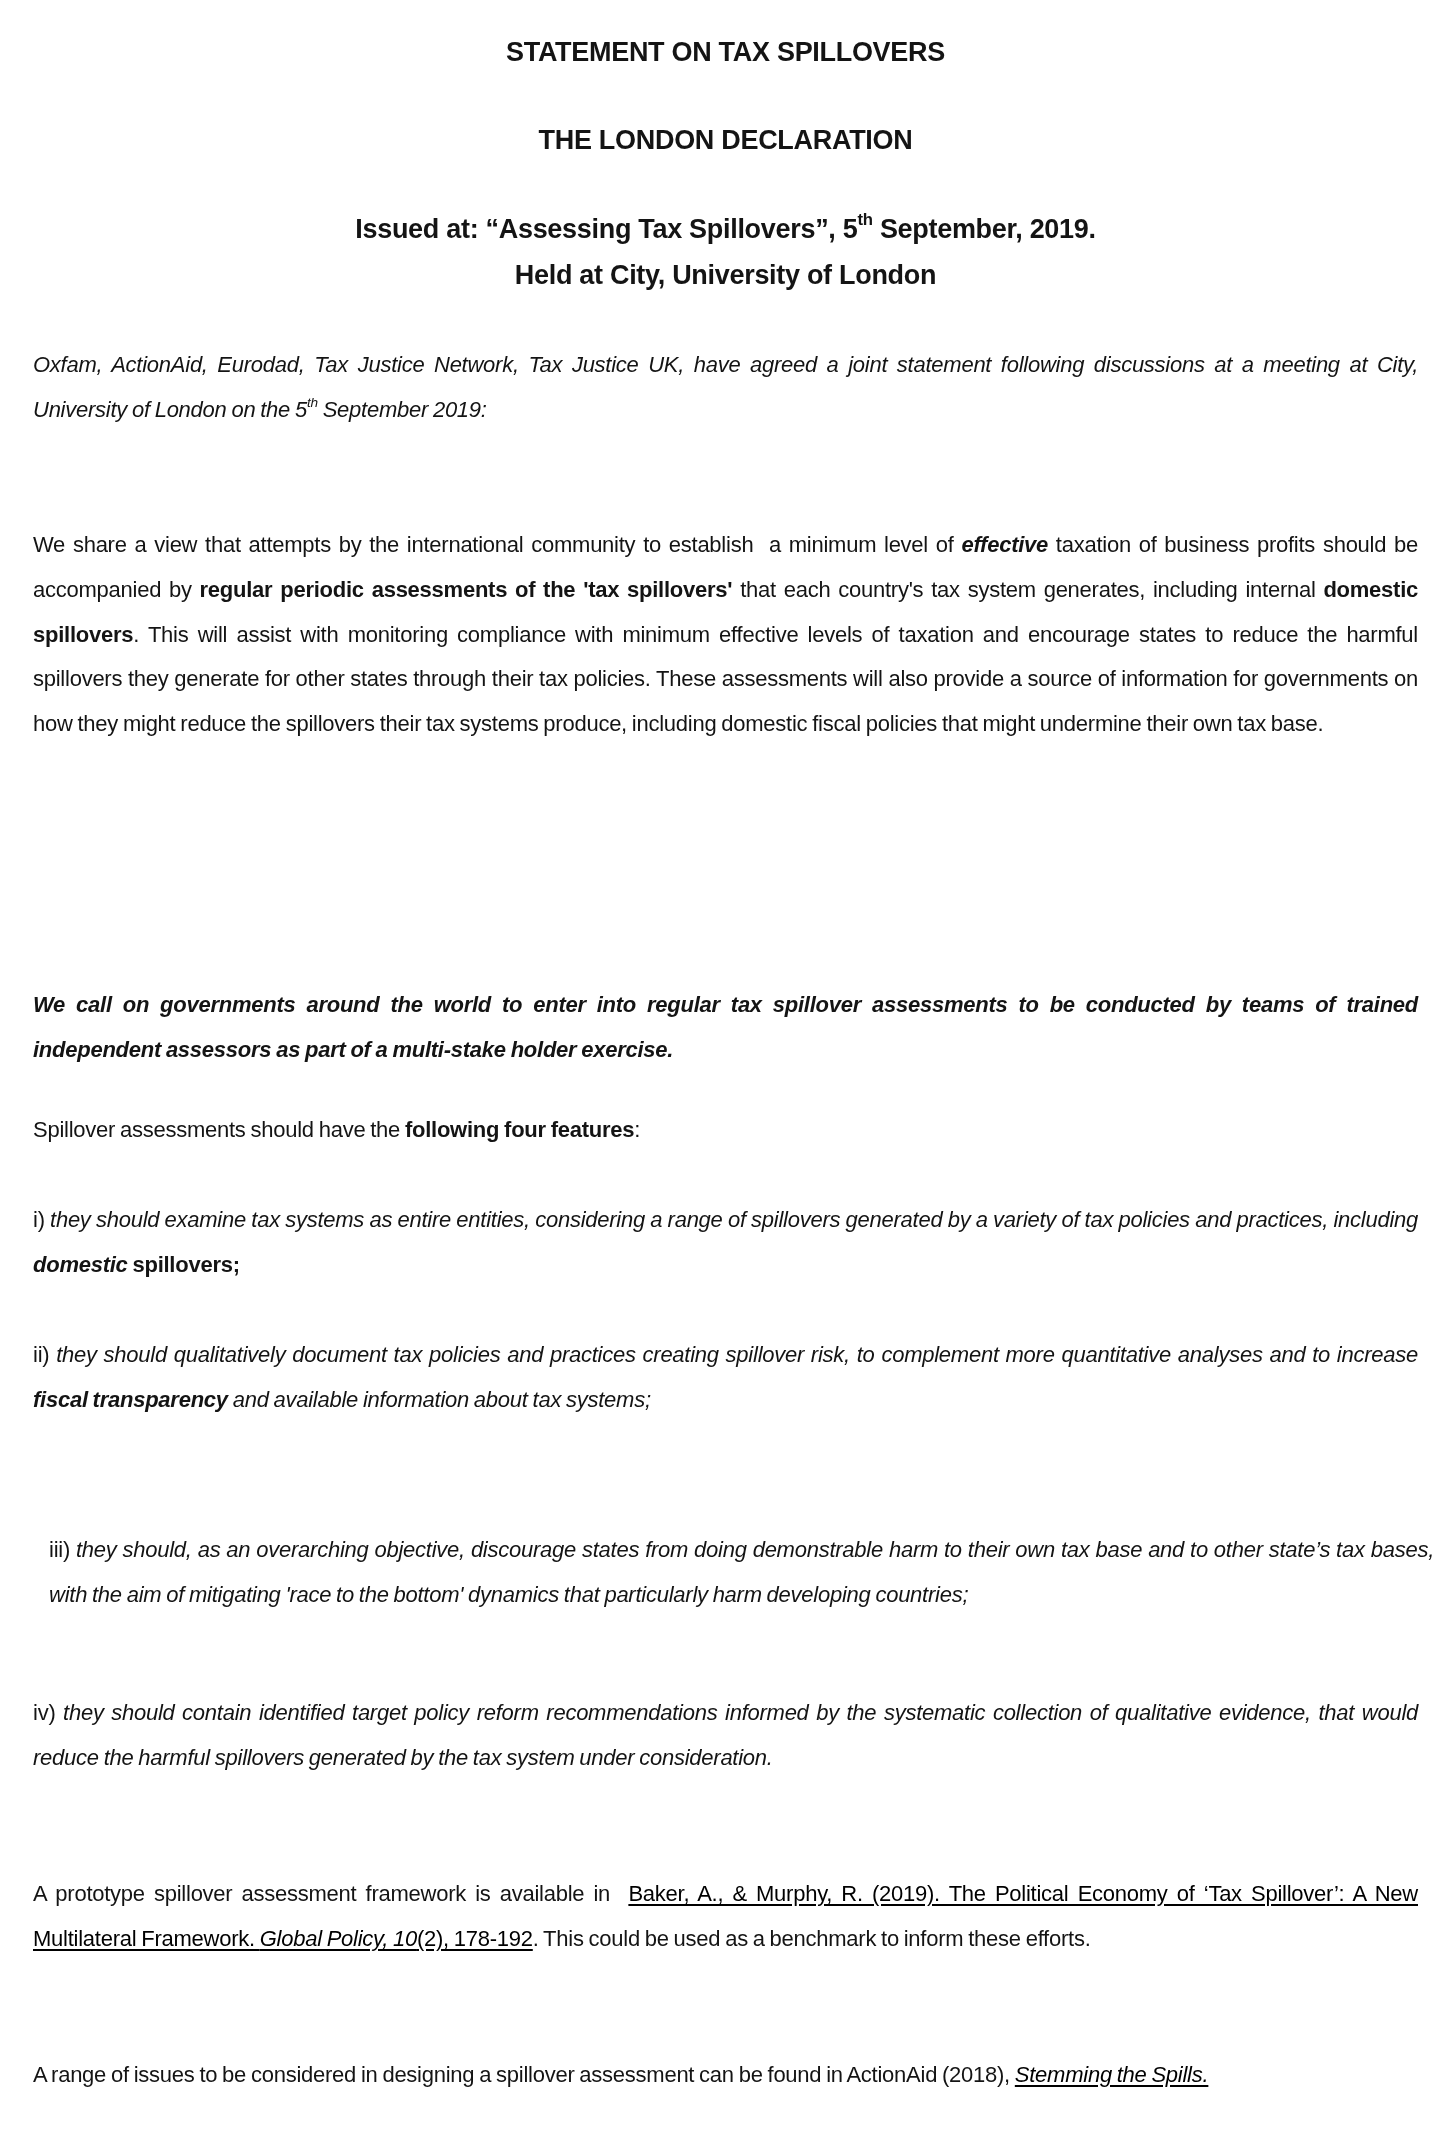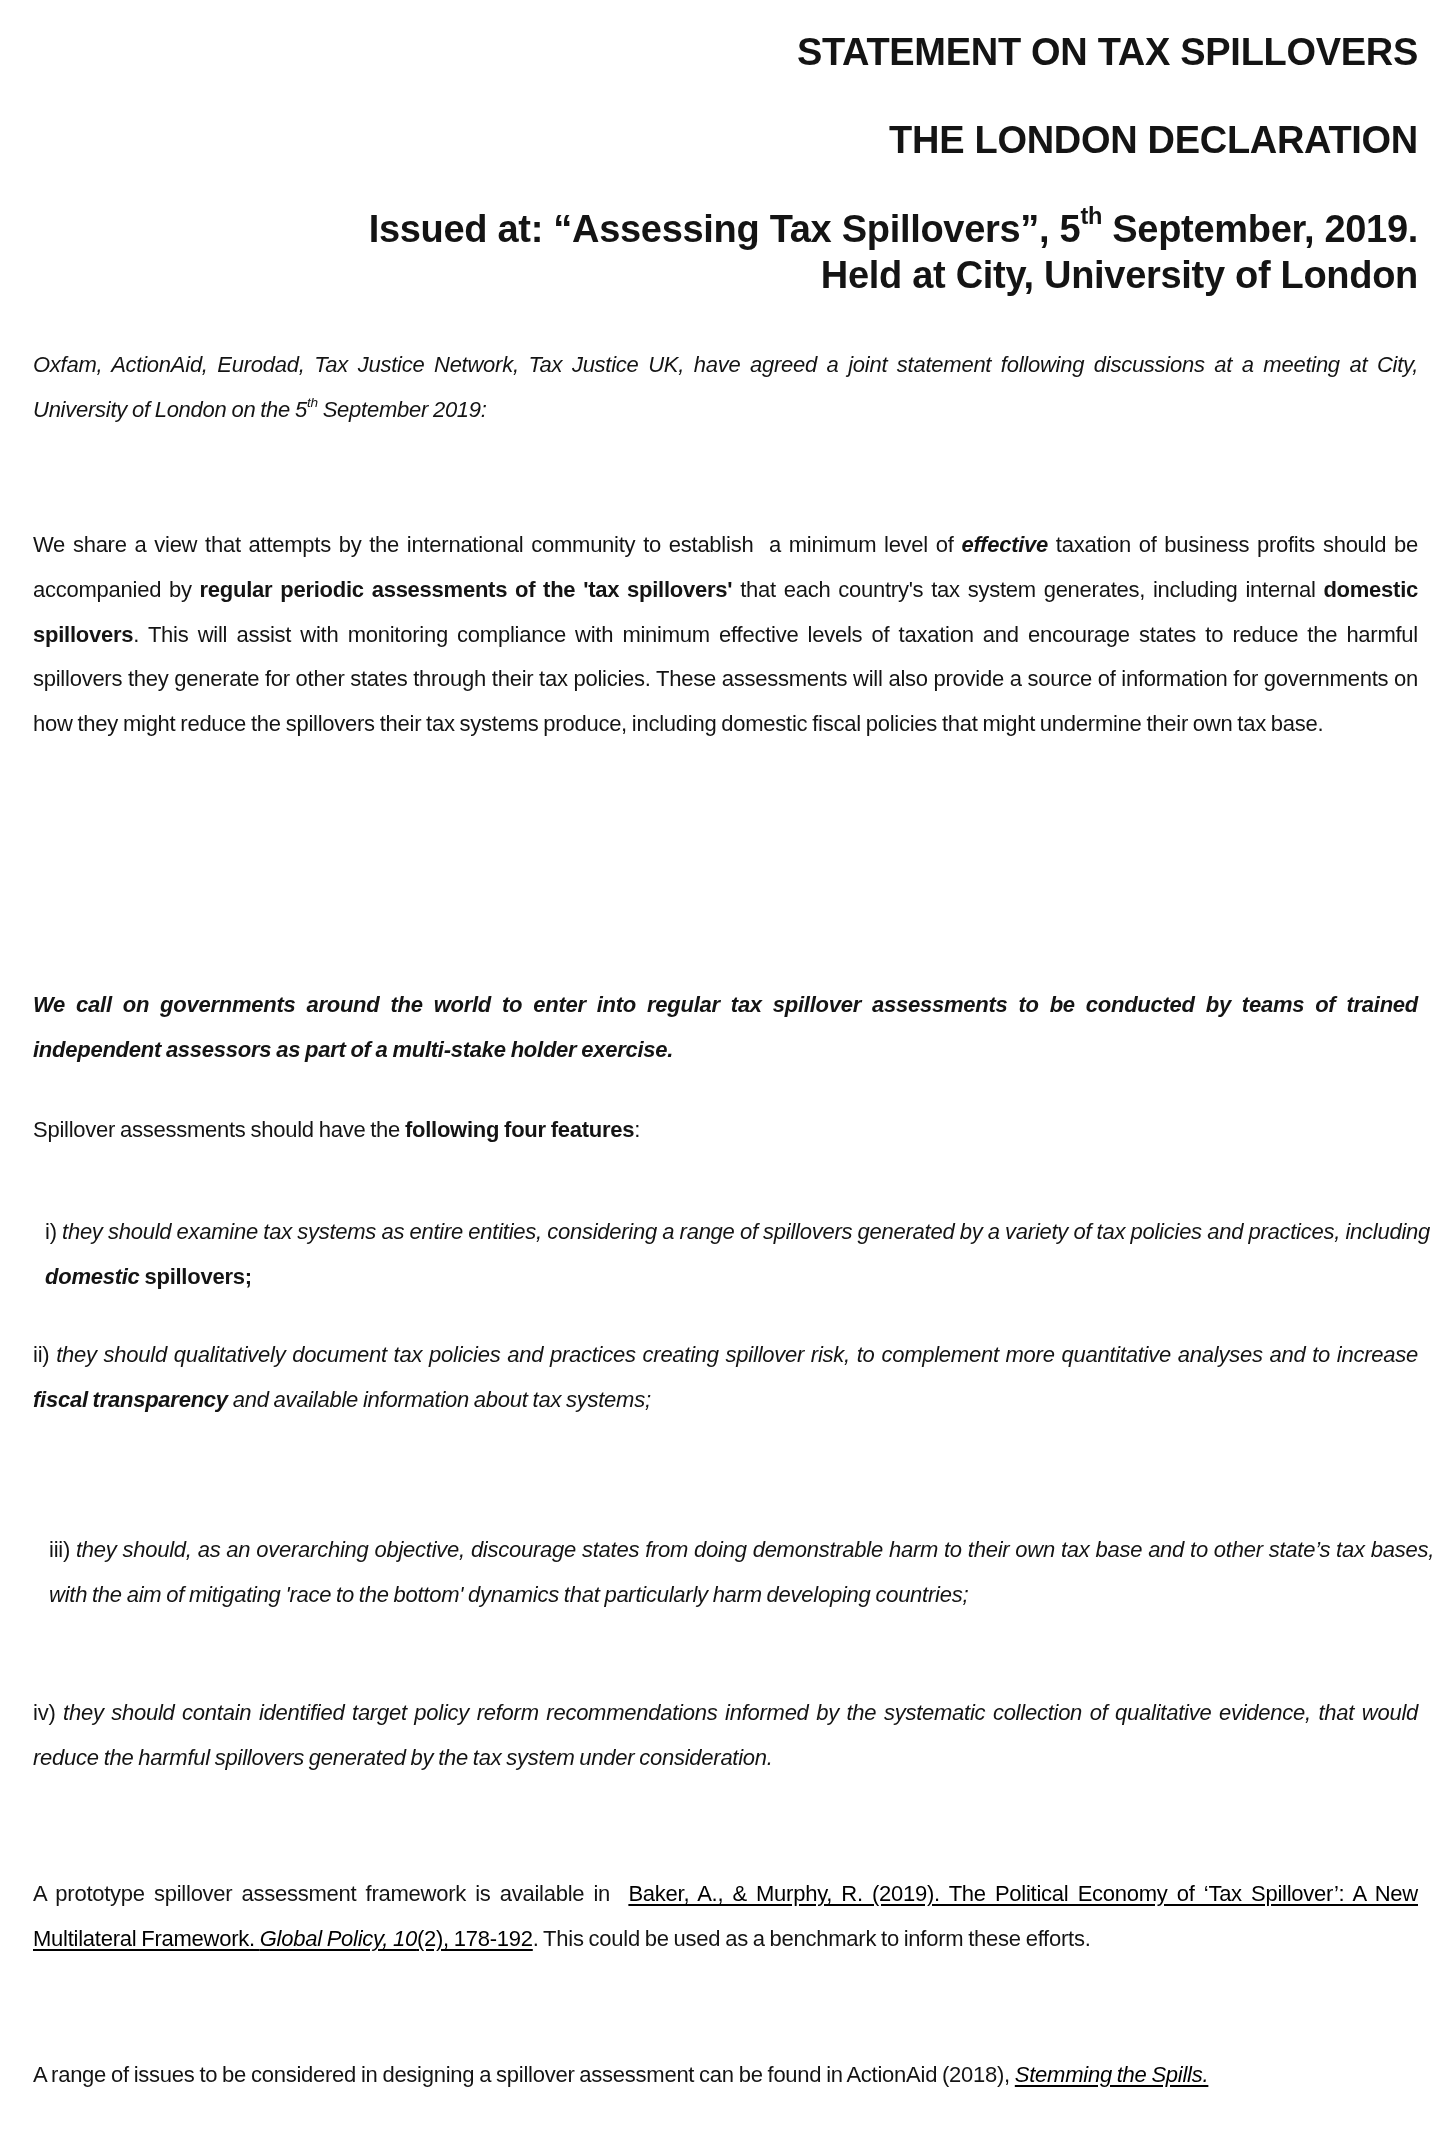--- a/index.html
+++ b/index.html
@@ -11,23 +11,23 @@
     color: #141414;
     position: relative;
   }
   .page {
     position: absolute;
     left: 33px;
     top: 0;
     width: 1385px;
   }
   .center {
-    text-align: right;
+    text-align: center;
     font-weight: bold;
-    font-size: 38px;
+    font-size: 27px;
     letter-spacing: -0.3px;
     position: absolute;
     left: 0;
     width: 1385px;
     line-height: 44px;
   }
   .para {
     position: absolute;
     left: 0;
     width: 1385px;
@@ -68,21 +68,21 @@
   </div>
 
   <p class="para i" style="top:343px; margin:0;"><span>Oxfam, ActionAid, Eurodad, Tax Justice Network, Tax Justice UK, have agreed a joint statement following discussions at a meeting at City, University of London on the 5</span><sup>th</sup><span> September 2019:</span></p>
 
   <p class="para" style="top:523px; margin:0;"><span>We share a view that attempts by the international community to establish&nbsp; a minimum level of </span><span class="b i">effective</span><span> taxation of business profits should be accompanied by </span><span class="b">regular periodic assessments of the 'tax spillovers'</span><span> that each country's tax system generates, including internal </span><span class="b">domestic spillovers</span><span>. This will assist with monitoring compliance with minimum effective levels of taxation and encourage states to reduce the harmful spillovers they generate for other states through their tax policies. These assessments will also provide a source of information for governments on how they might reduce the spillovers their tax systems produce, including domestic fiscal policies that might undermine their own tax base.</span></p>
 
   <p class="para b i" style="top:983px; margin:0;"><span>We call on governments around the world to enter into regular tax spillover assessments to be conducted by teams of trained independent assessors as part of a multi-stake holder exercise.</span></p>
 
   <p class="para" style="top:1108px; margin:0;"><span>Spillover assessments should have the </span><span class="b">following four features</span><span>:</span></p>
 
-  <p class="para" style="top:1198px; margin:12px;"><span>i) </span><span class="i">they should examine tax systems as entire entities, considering a range of spillovers generated by a variety of tax policies and practices, including </span><span class="b i">domestic</span><span class="b"> spillovers;</span></p>
+  <p class="para" style="top:1198px; margin:0;"><span>i) </span><span class="i">they should examine tax systems as entire entities, considering a range of spillovers generated by a variety of tax policies and practices, including </span><span class="b i">domestic</span><span class="b"> spillovers;</span></p>
 
   <p class="para" style="top:1333px; margin:0;"><span>ii) </span><span class="i">they should qualitatively document tax policies and practices creating spillover risk, to complement more quantitative analyses and to increase </span><span class="b i">fiscal transparency</span><span class="i"> and available information about tax systems;</span></p>
 
   <p class="para" style="top:1512px; margin:16px;"><span>iii) </span><span class="i">they should, as an overarching objective, discourage states from doing demonstrable harm to their own tax base and to other state’s tax bases, with the aim of mitigating 'race to the bottom' dynamics that particularly harm developing countries;</span></p>
 
   <p class="para" style="top:1691px; margin:0;"><span>iv) </span><span class="i">they should contain identified target policy reform recommendations informed by the systematic collection of qualitative evidence, that would reduce the harmful spillovers generated by the tax system under consideration.</span></p>
 
   <p class="para" style="top:1872px; margin:0;"><span>A prototype spillover assessment framework is available in&nbsp; </span><a class="link"><span>Baker, A., &amp; Murphy, R. (2019). The Political Economy of ‘Tax Spillover’: A New Multilateral Framework. </span><span class="i">Global Policy, 10</span><span>(2), 178-192</span></a><span>. This could be used as a benchmark to inform these efforts.</span></p>
 
   <p class="para" style="top:2053px; margin:0;"><span>A range of issues to be considered in designing a spillover assessment can be found in ActionAid (2018), </span><a class="link i">Stemming the Spills.</a></p>

